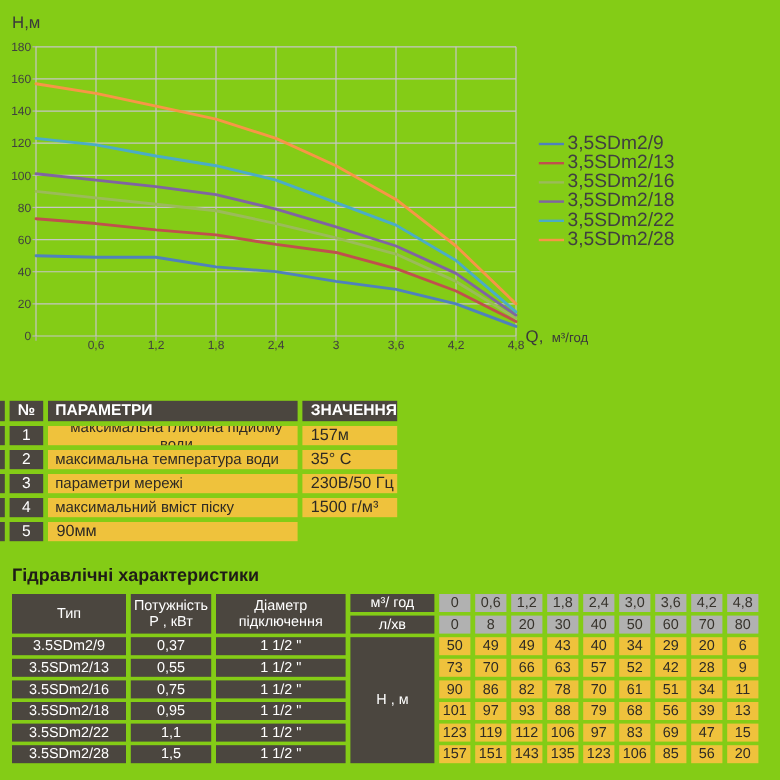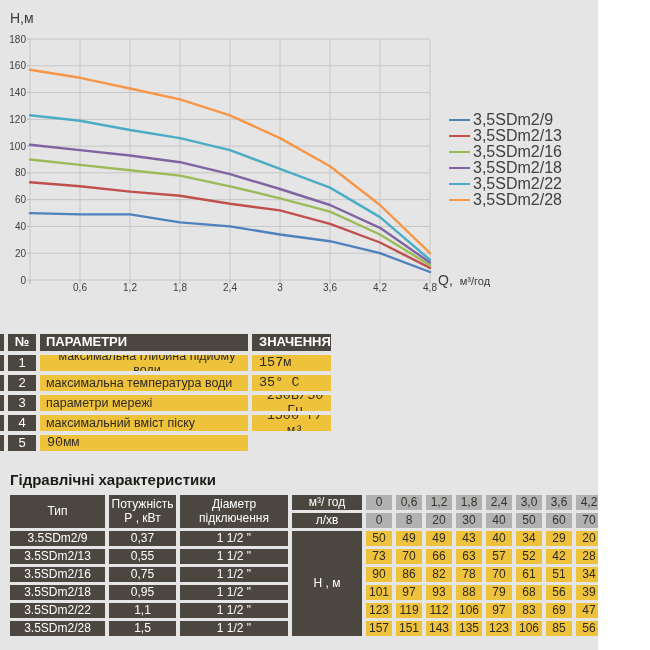--- a/index.html
+++ b/index.html
@@ -1,16 +1,16 @@
 <!DOCTYPE html>
 <html><head>
 <meta charset="utf-8">
 <style>
   html,body{margin:0;padding:0;background:#fff;}
-  .stage{position:relative;width:598px;height:650px;background:#e5e5e5;overflow:hidden;
+  .stage{position:relative;width:650px;height:650px;background:#84cc16;overflow:hidden;
          font-family:"Liberation Sans",sans-serif;}
   
   #chart{position:absolute;left:0;top:0;}
   .ylab{position:absolute;left:10px;top:10px;font-size:14px;color:#3a3a3a;}
   .xlab{position:absolute;left:438px;top:272px;display:flex;align-items:baseline;gap:7px;color:#3a3a3a;}
   .xlab .q{font-size:14px;}
   .xlab .unit{font-size:11px;}
   #legend{position:absolute;left:449px;top:112px;}
   .legend-item{display:flex;align-items:center;height:16px;}
   .legend-swatch{width:21px;height:2px;margin-right:3px;flex:none;}
@@ -36,21 +36,21 @@
   .yellow{background:#efc23c;color:#2e2a24;}
   .gray{background:#b1b1b1;color:#37332c;}
   .left{align-items:flex-start;}
   .pl6{padding-left:6px;}
   .pl7{padding-left:7px;}
   .span2{grid-row:span 2;}
   .span6{grid-row:span 6;}
   #techTable .cell{font-size:12.5px;}
   #techTable .hdr{font-weight:bold;font-size:13px;}
   #techTable .num{font-size:13px;}
-  #techTable .val{font-size:13.5px;font-family:Liberation Mono, monospace;}
+  #techTable .val{font-size:13.5px;}
   #hydroTable .cell{font-size:12px;}
 </style>
 </head>
 <body>
 
 <div class="stage">
 
   <div class="ylab">Н,м</div>
 
   <svg id="chart" width="650" height="300">

